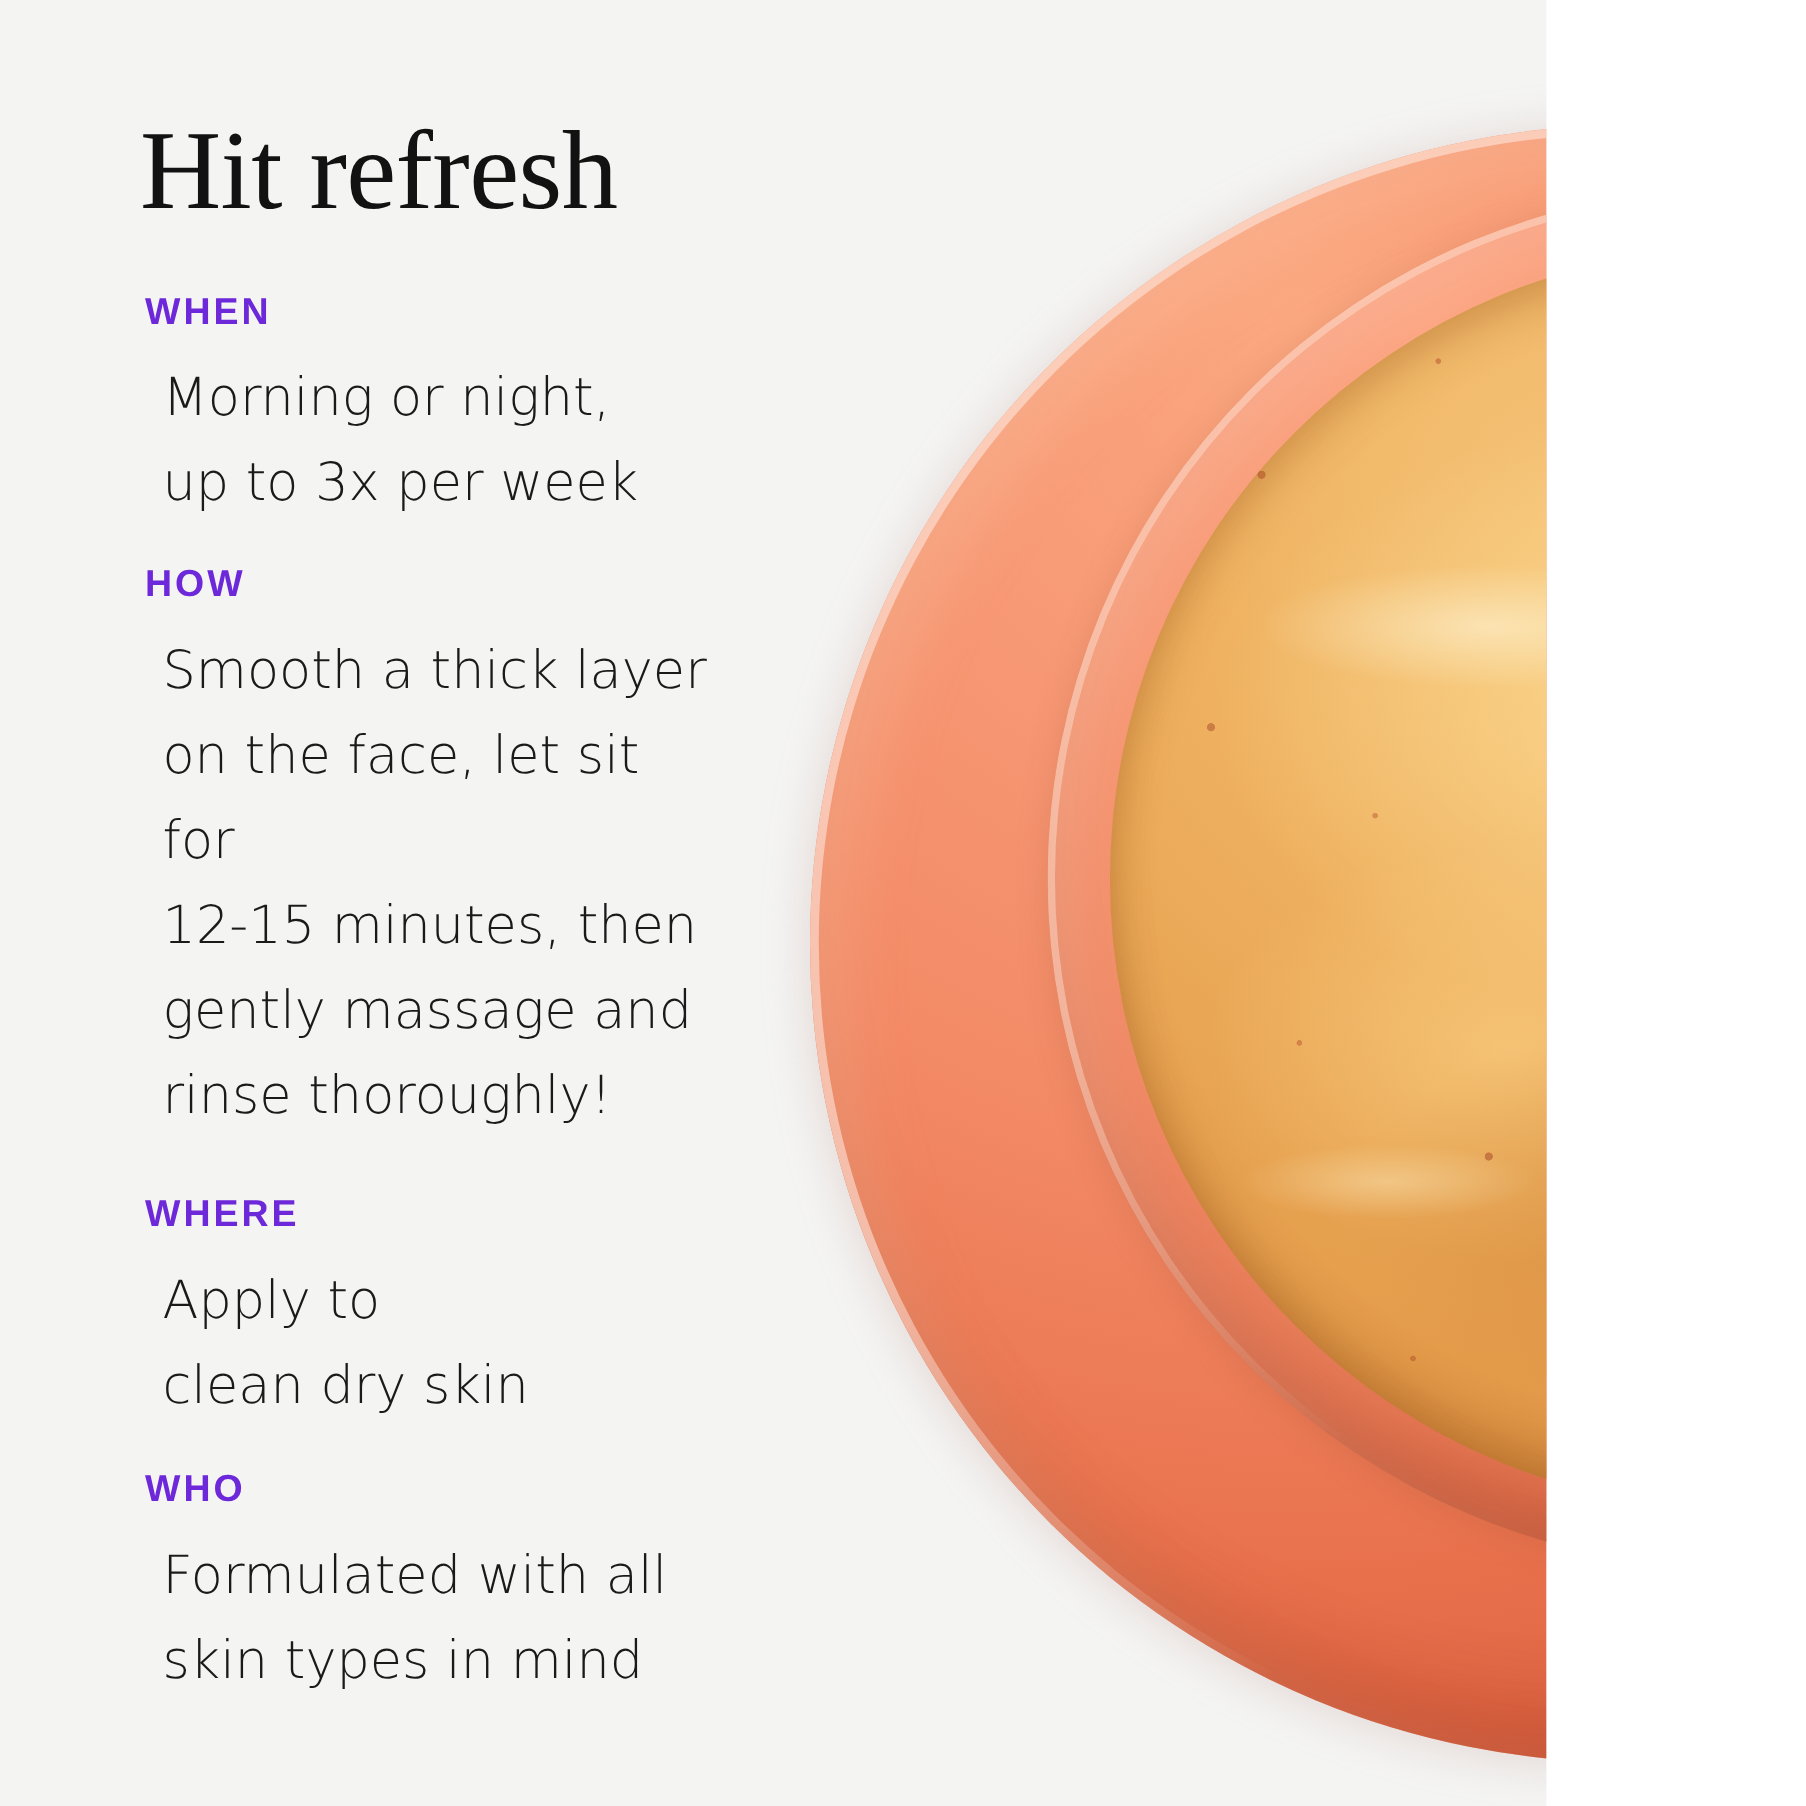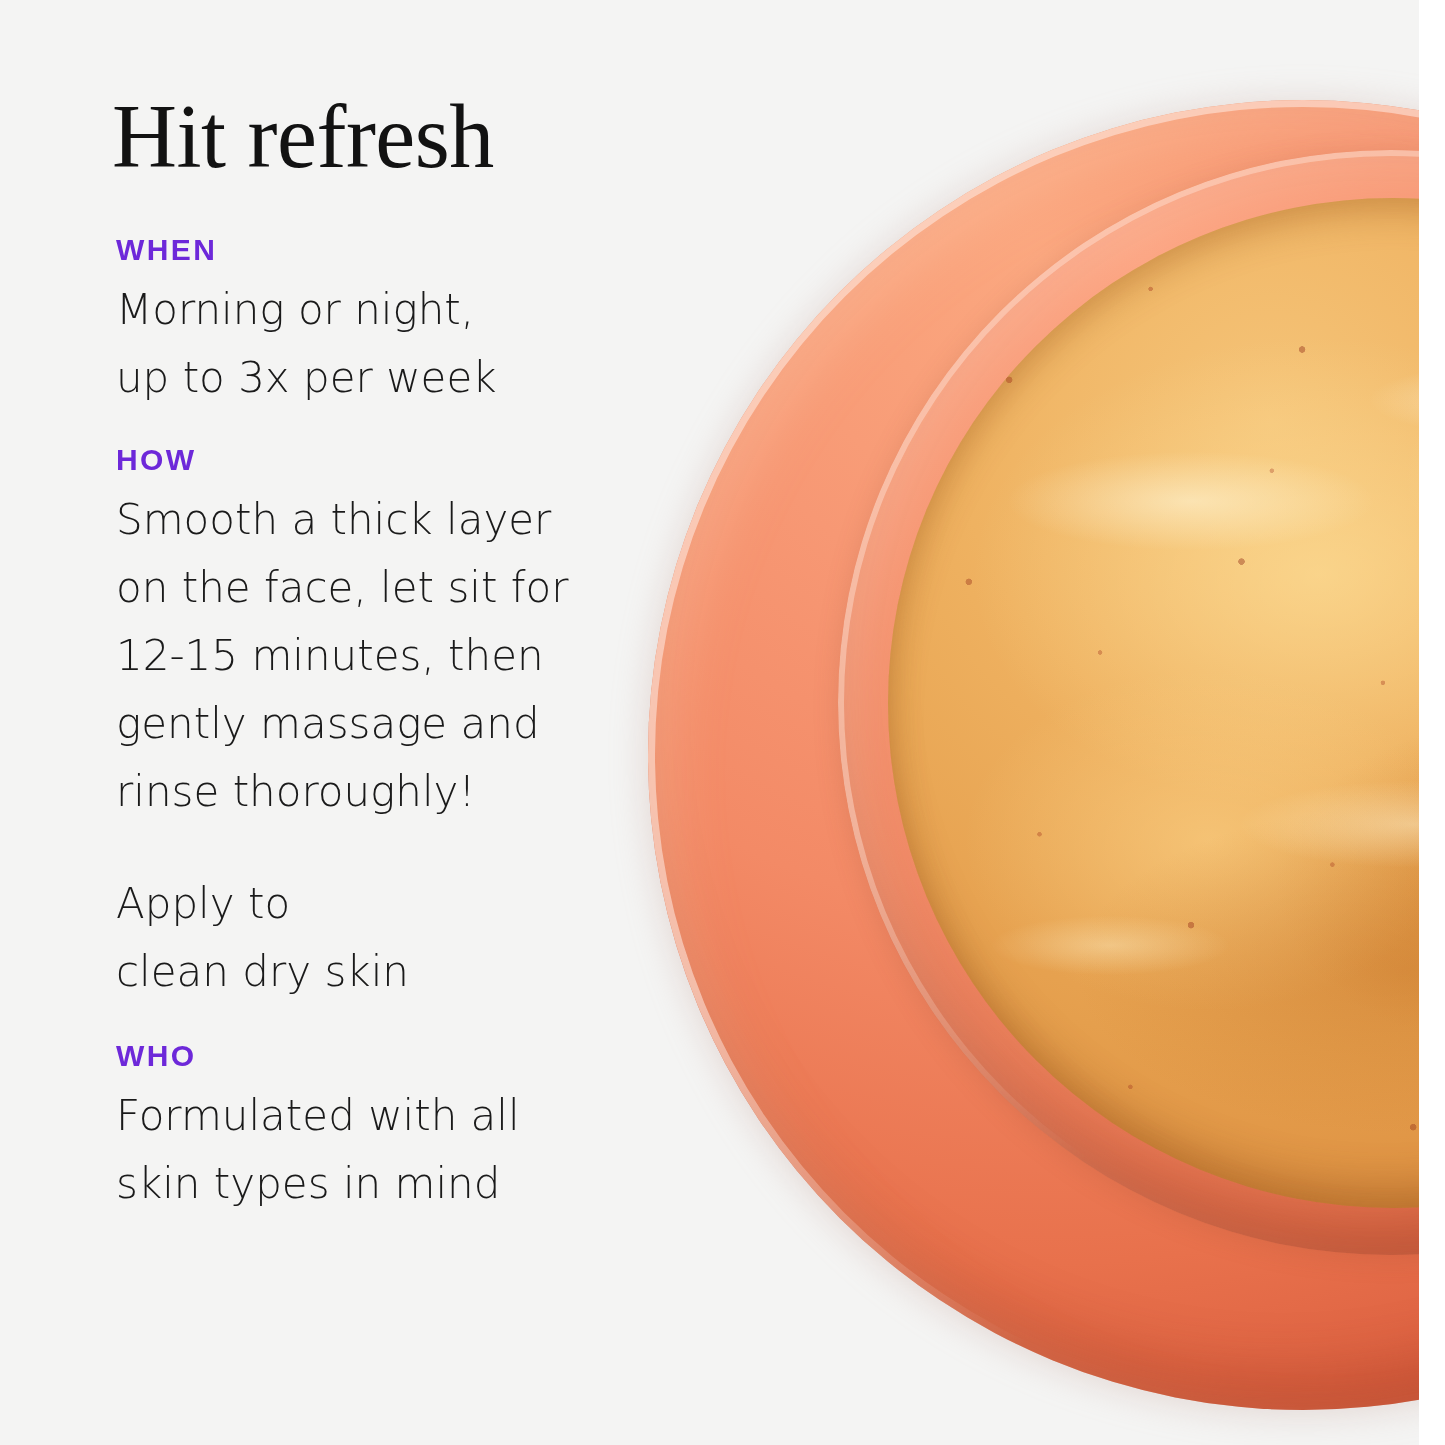--- a/index.html
+++ b/index.html
@@ -2,21 +2,21 @@
 <html><head>
 <meta charset="utf-8">
 <style>
   html, body {
     margin: 0;
     padding: 0;
     background: #ffffff;
   }
   #canvas {
     position: relative;
-    width: 1419px;
+    width: 1237px;
     height: 1445px;
     background: #f4f4f3;
     overflow: hidden;
     font-family: "Liberation Sans", sans-serif;
     text-decoration: underline;
   }
 
   
   #photo {
     position: absolute;
@@ -218,21 +218,21 @@
     margin: 0 0 8px 2px;
   }
   .sec-body {
     font-family: "DejaVu Sans", sans-serif;
     font-weight: 300;
     font-size: 42px;
     line-height: 68px;
     color: #1a1a1a;
     letter-spacing: 0px;
     white-space: pre-line;
-    margin: 2px;
+    margin: 16px;
   }
   .s-when  { margin-bottom: 30px; }
   .s-how   { margin-bottom: 44px; }
   .s-where { margin-bottom: 32px; }
 </style>
 </head>
 <body>
 
 <div id="canvas">
 
@@ -270,20 +270,21 @@
       <div class="section s-how">
         <div class="sec-label">HOW</div>
         <div class="sec-body">Smooth a thick layer
 on the face, let sit for
 12-15 minutes, then
 gently massage and
 rinse thoroughly!</div>
       </div>
 
       <div class="section s-where">
+        <div class="sec-label">WHERE</div>
         <div class="sec-body">Apply to
 clean dry skin</div>
       </div>
 
       <div class="section s-who">
         <div class="sec-label">WHO</div>
         <div class="sec-body">Formulated with all
 skin types in mind</div>
       </div>
 

